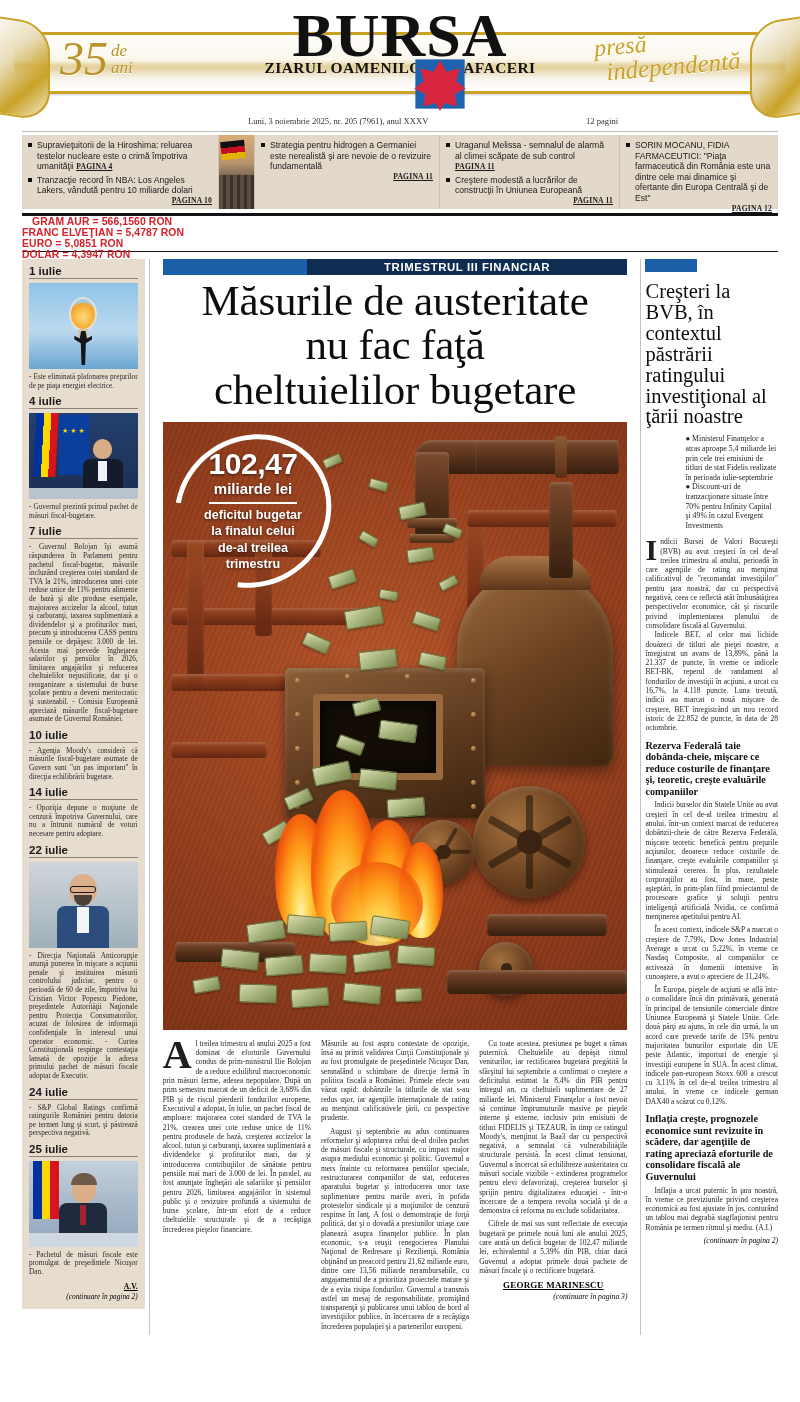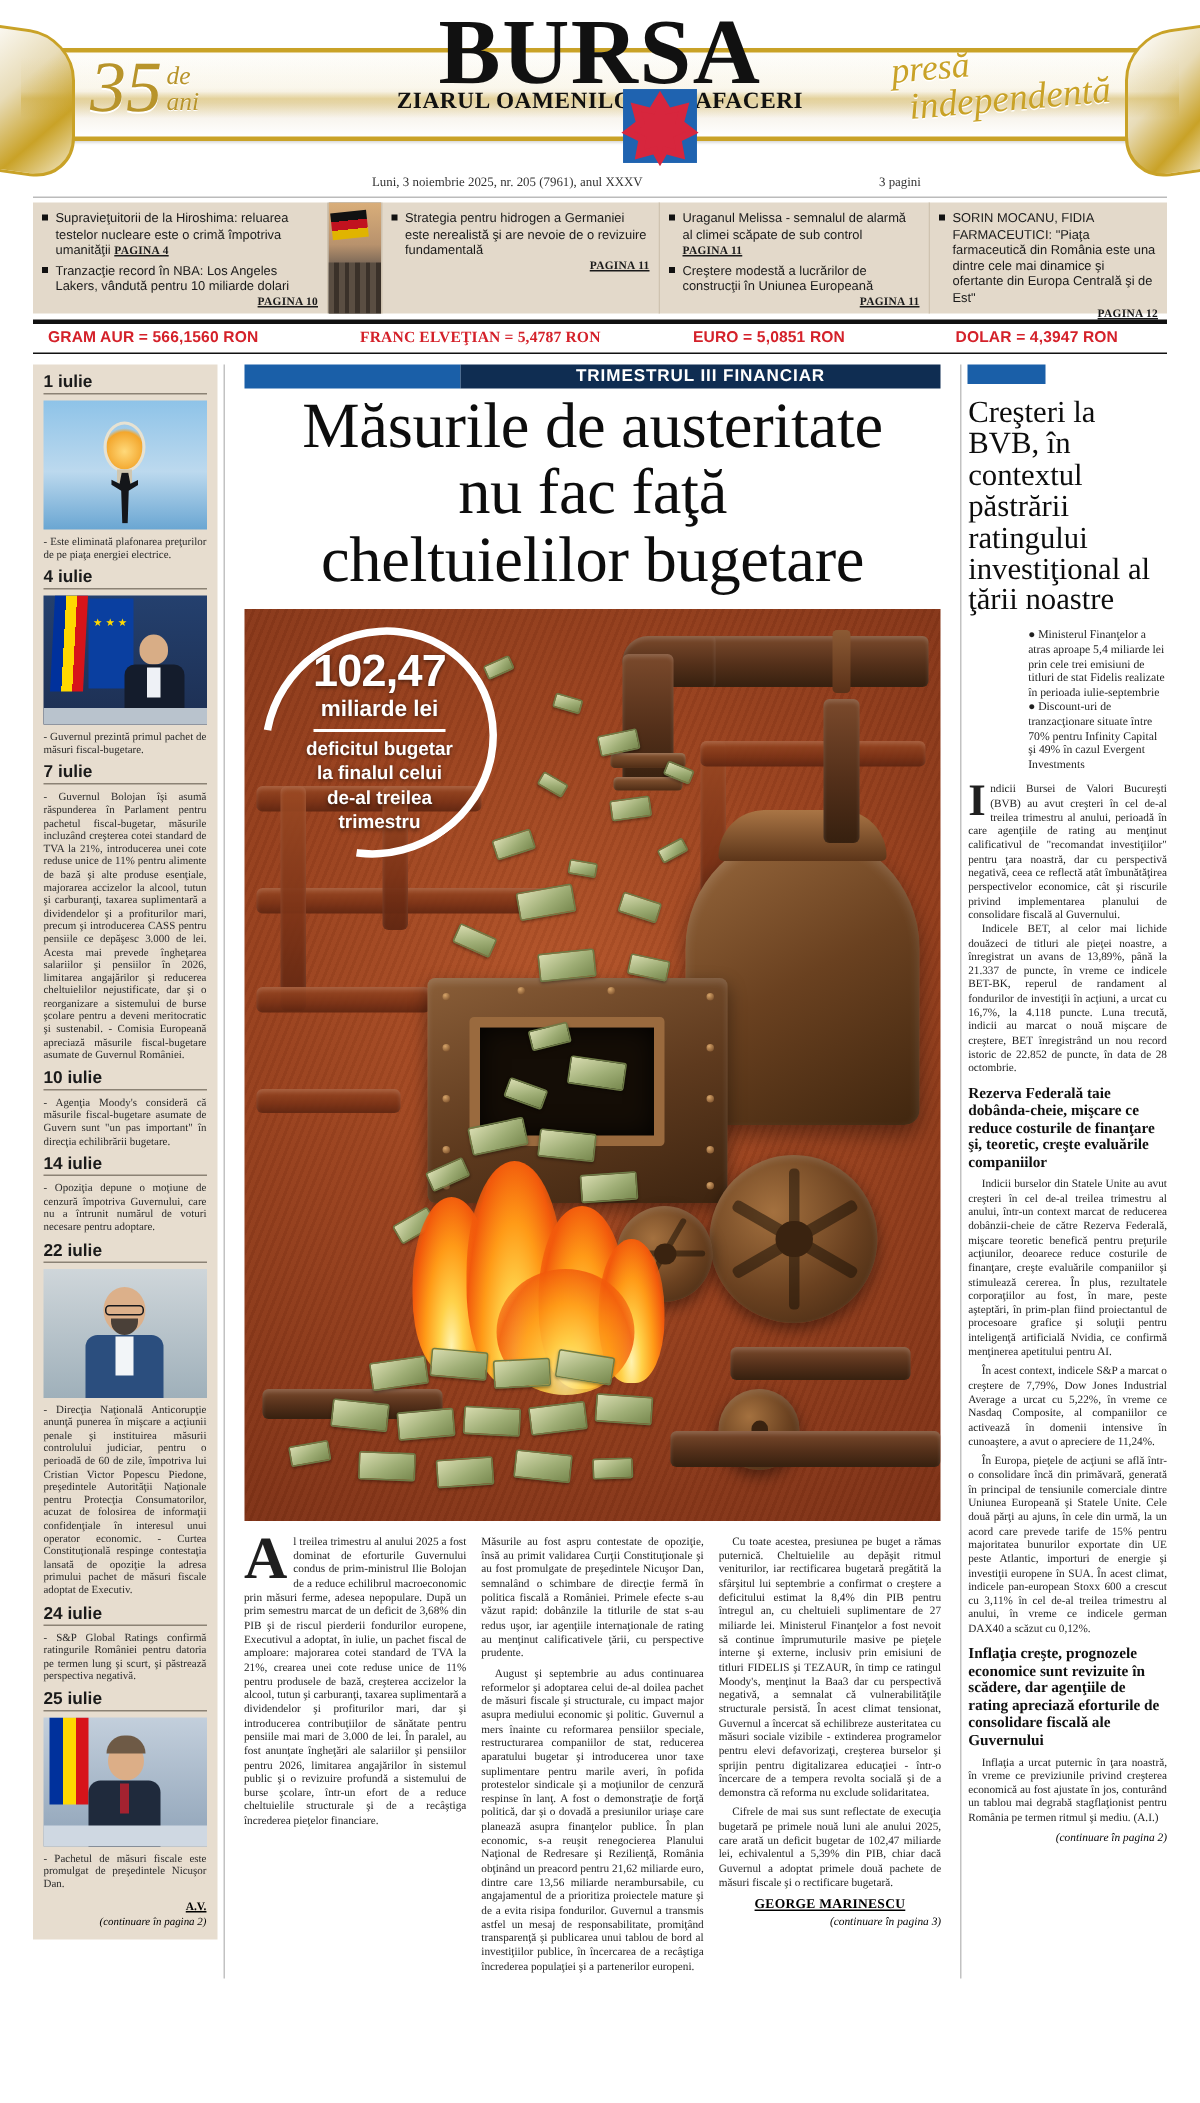--- a/index.html
+++ b/index.html
@@ -103,29 +103,30 @@
   .flagphoto .sky { position:absolute; inset:0; background:linear-gradient(180deg,#d9ae7a 0%,#b8926d 38%,#6c5e52 60%,#463b31 100%); }
   .flagphoto .flag { position:absolute; left:2px; top:6px; width:24px; height:18px;
     background:linear-gradient(180deg,#111 0 33%,#c1121f 33% 66%,#e0b400 66% 100%); transform:rotate(-6deg); }
   .flagphoto .cols { position:absolute; left:0; right:0; bottom:0; height:34px;
     background:repeating-linear-gradient(90deg,#5a4e42 0 4px,#3a3129 4px 7px); }
 
   
   .rates-wrap { margin-top:4px; }
   .rates-top { border-top:3px solid #111; }
   .rates {
-    display:flex; align-items:center; height:20px;
+    display:flex; align-items:flex-start; height:36px;
     border-bottom:1px solid #111;
+    flex-direction:column;
   }
   .rate {
     font-family:"Liberation Sans", sans-serif; font-weight:700;
     font-size:10.4px; color:#d4212a; letter-spacing:.1px; white-space:nowrap;
   }
   .r1 { width:218px; padding-left:10px; }
-  .r2 { width:222px;font-family:Liberation Serif, serif; }
+  .r2 { width:222px; }
   .r3 { width:175px; }
   .r4 { width:140px; }
 
   
   .content { display:flex; margin-top:7px; }
   .col-left  { width:124px; }
   .col-mid   { width:488px; padding:0 9px; }
   .col-right { width:134px; }
   .vdiv { width:1px; background:#c2c2c2; margin:0 4px; }
 
@@ -308,21 +309,21 @@
     </svg>
 
     <div class="indep">
       <div>presă</div>
       <div class="l2">independentă</div>
     </div>
   </div>
 
   <div class="dateline">
     <span class="center">Luni, 3 noiembrie 2025, nr. 205 (7961), anul XXXV</span>
-    <span class="pages">3 pagini</span>
+    <span class="pages">12 pagini</span>
   </div>
   <div class="rule-top"></div>
 
   <div class="teasers">
 
     <div class="tz tz-a">
       <ul>
         <li>
           <span>Supravieţuitorii de la Hiroshima: reluarea testelor nucleare este o crimă împotriva umanităţii</span>
           <span class="pg">PAGINA 4</span>

